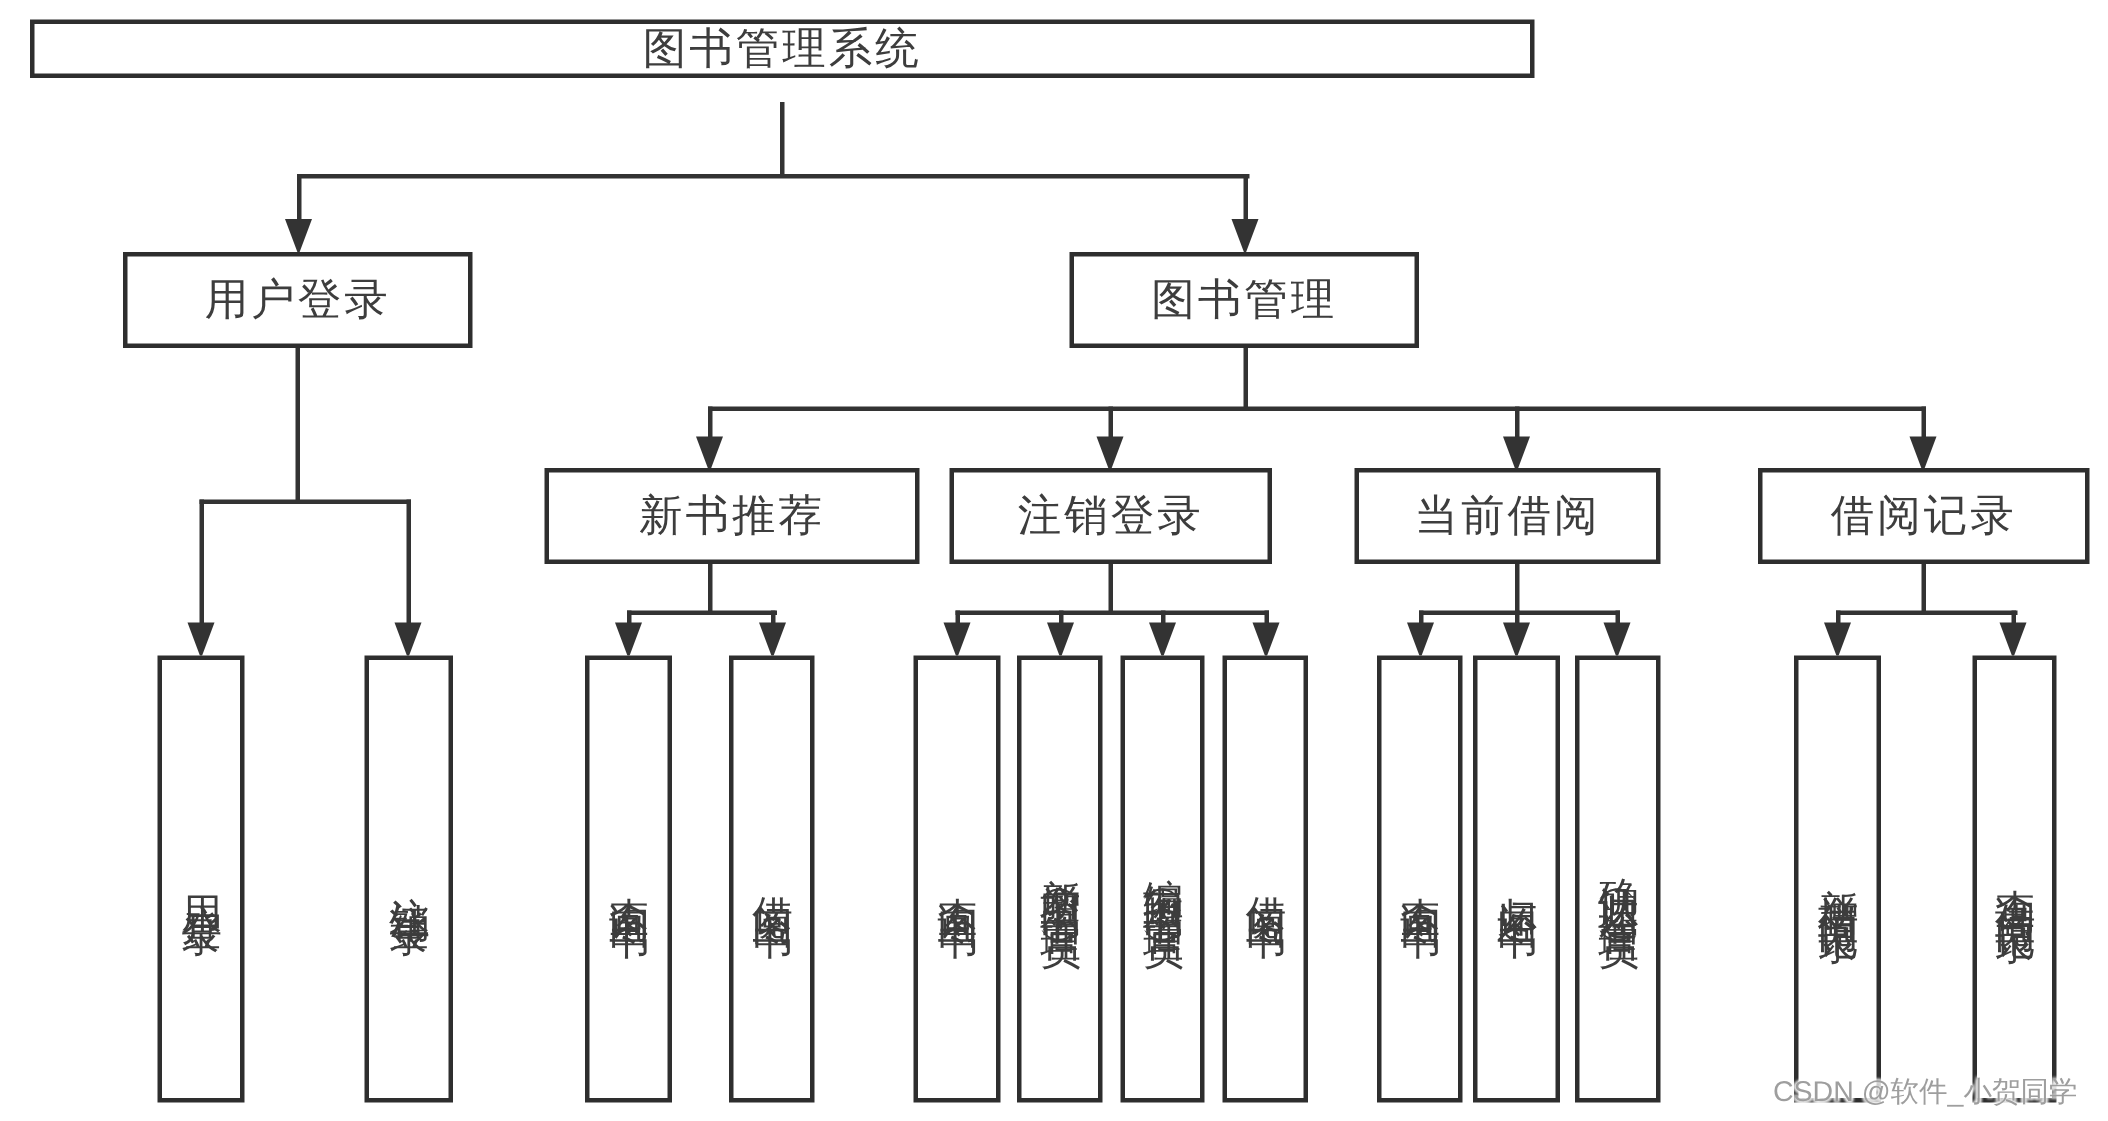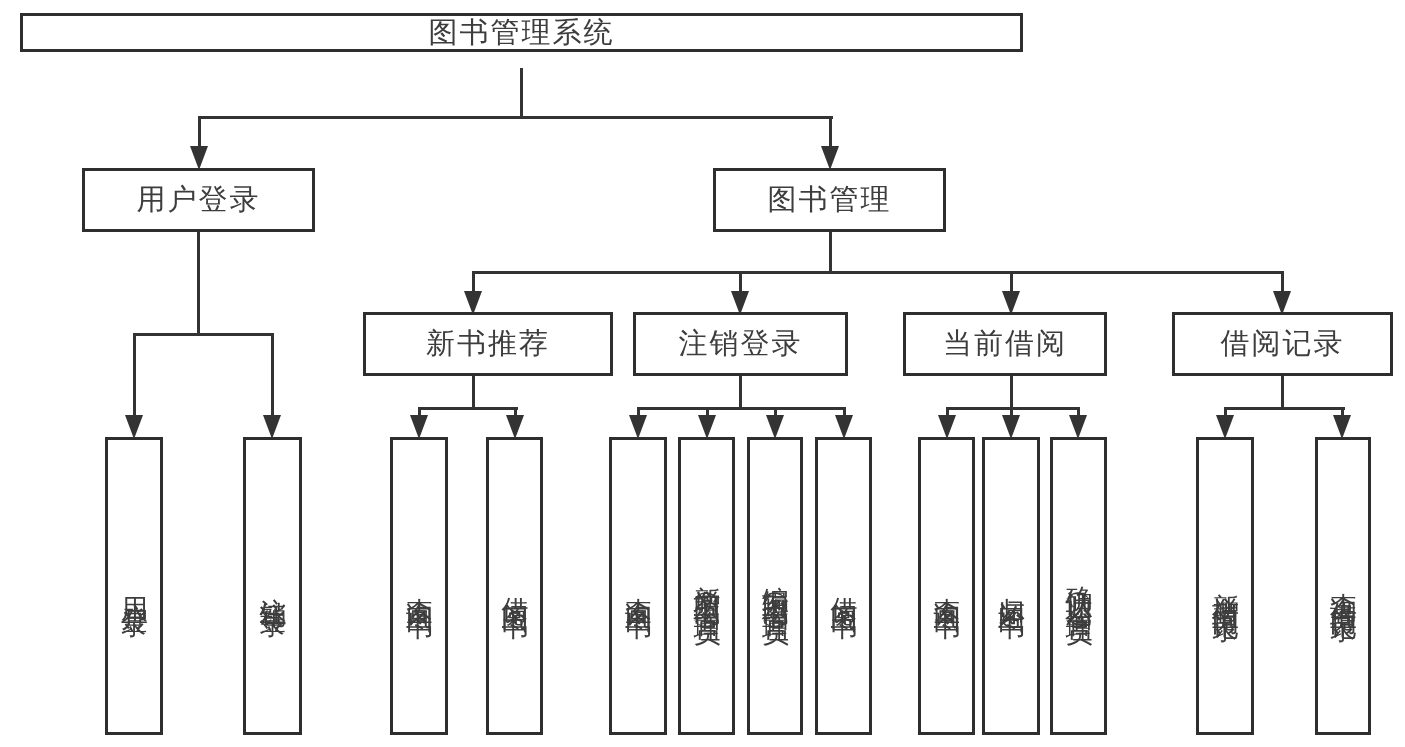--- a/index.html
+++ b/index.html
@@ -145,14 +145,15 @@
   <div class="vbox" style="left:747px; top:437px; width:56px;">编辑图书（管理员）</div>
   <div class="vbox" style="left:815px; top:437px; width:57px;">借阅图书</div>
 
   <div class="vbox" style="left:918px; top:437px; width:57px;">查询图书</div>
   <div class="vbox" style="left:982px; top:437px; width:58px;">归还图书</div>
   <div class="vbox" style="left:1050px; top:437px; width:57px;">确认归还（管理员）</div>
 
   <div class="vbox" style="left:1196px; top:437px; width:58px;">新增借阅记录</div>
   <div class="vbox" style="left:1315px; top:437px; width:56px;">查询借阅记录</div>
 
+  <div id="watermark">CSDN @软件_小贺同学</div>
 
 </div>
 
 </body></html>

